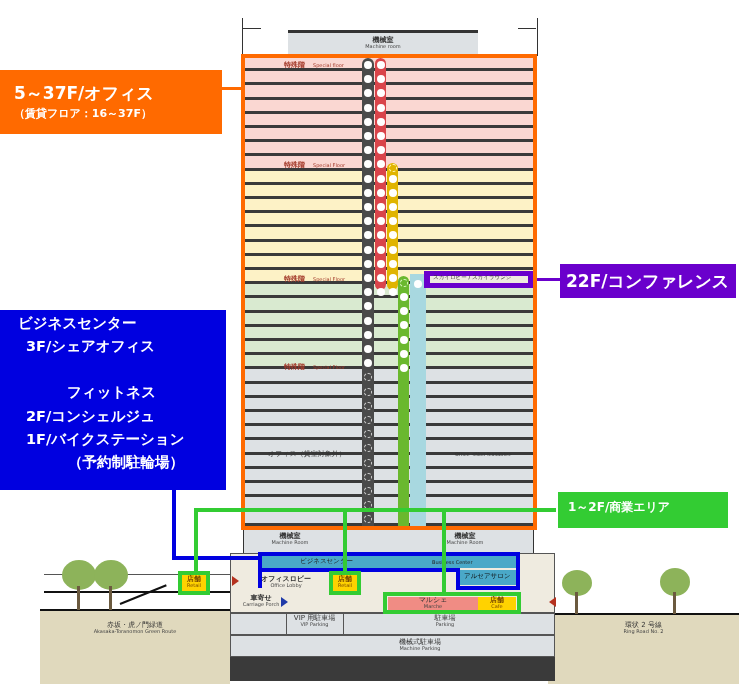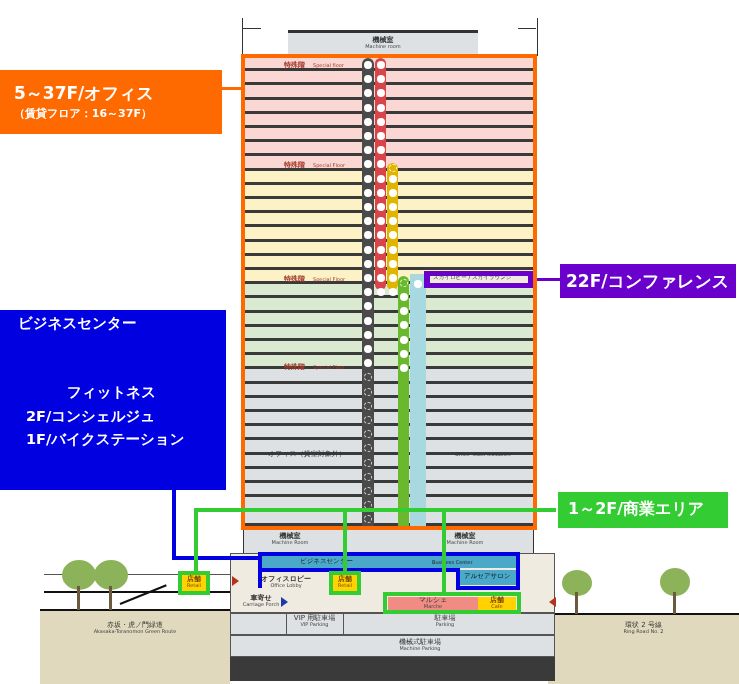--- a/index.html
+++ b/index.html
@@ -304,20 +304,22 @@
   <div style="font-size:17px;">5～37F/オフィス</div>
   <div style="font-size:11px;margin-top:1px;">（賃貸フロア：16～37F）</div>
 </div>
 
 <div class="label-box" style="left:560px;top:264px;width:176px;height:34px;background:#6a00cc;padding:6px 0 0 6px;">
   <div style="font-size:17px;">22F/コンファレンス</div>
 </div>
 
 <div class="label-box" style="left:0;top:310px;width:226px;height:180px;background:#0000e0;font-size:14.5px;line-height:23.5px;">
   <div style="position:absolute;left:18px;top:2px;">ビジネスセンター</div>
+  <div style="position:absolute;left:26px;top:25px;">3F/シェアオフィス</div>
   <div style="position:absolute;left:67px;top:71px;">フィットネス</div>
   <div style="position:absolute;left:26px;top:95px;">2F/コンシェルジュ</div>
   <div style="position:absolute;left:26px;top:118px;">1F/バイクステーション</div>
+  <div style="position:absolute;left:68px;top:141px;">（予約制駐輪場）</div>
 </div>
 
 <div class="label-box" style="left:558px;top:492px;width:170px;height:36px;background:#33cc33;padding:7px 0 0 10px;">
-  <div style="font-size:16px;">1～2F/商業エリア</div>
+  <div style="font-size:12px;">1～2F/商業エリア</div>
 </div>
 
 </body></html>

